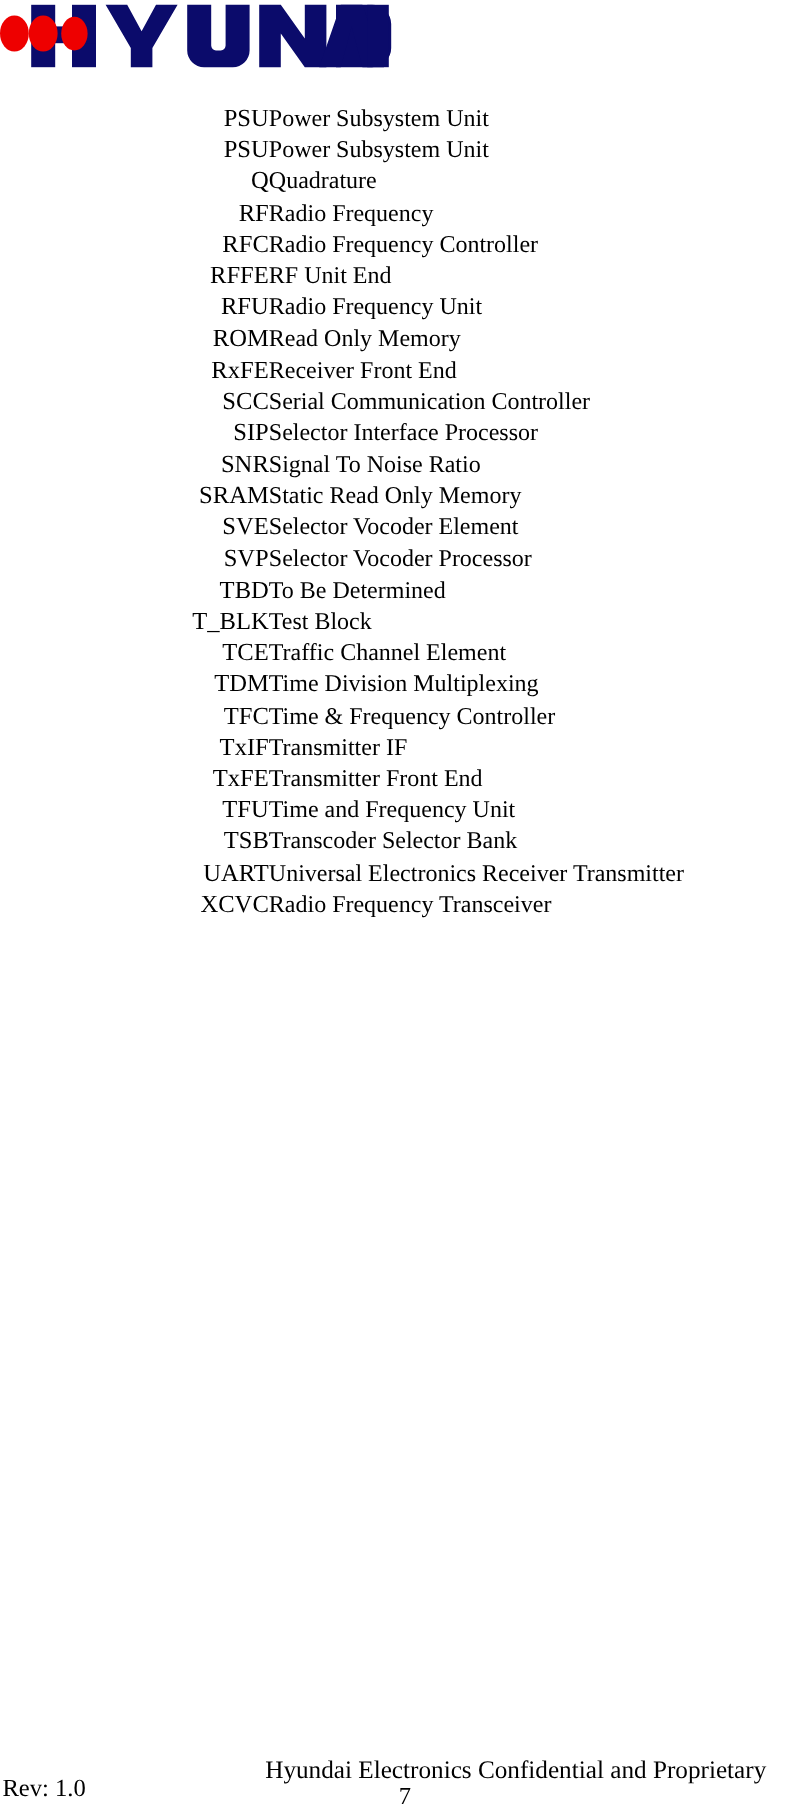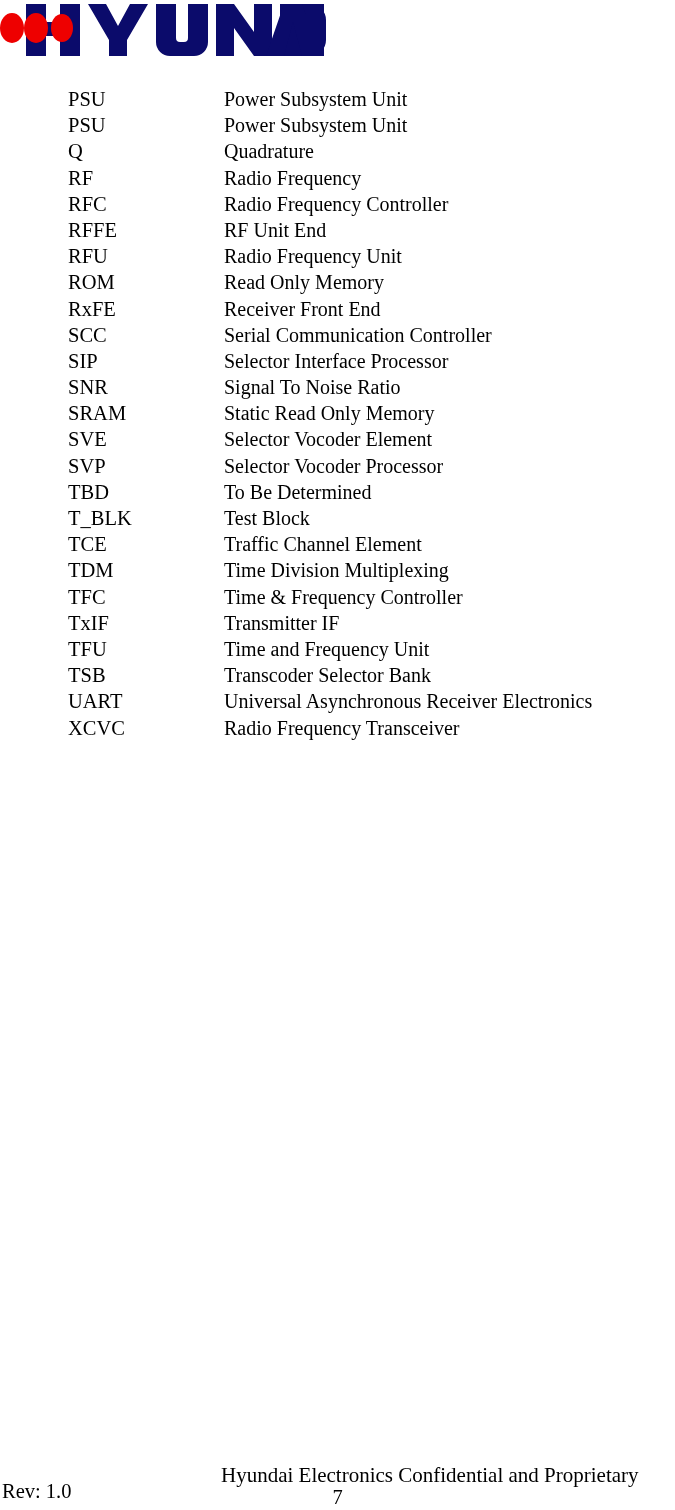--- a/index.html
+++ b/index.html
@@ -34,20 +34,21 @@
     left: 68px;
     top: 86px;
     width: 600px;
   }
   .abbrev-row {
     display: flex;
     align-items: baseline;
     height: 26.2px;
     line-height: 26.2px;
     white-space: nowrap;
+    text-align: right;
   }
   .abbrev-term {
     width: 156px;
     flex: 0 0 156px;
     font-size: 20.5px;
   }
   .abbrev-def {
     font-size: 20px;
   }
 
@@ -216,34 +217,38 @@
   <div class="abbrev-row">
     <span class="abbrev-term">TFC</span>
     <span class="abbrev-def">Time &amp; Frequency Controller</span>
   </div>
 
   <div class="abbrev-row">
     <span class="abbrev-term">TxIF</span>
     <span class="abbrev-def">Transmitter IF</span>
   </div>
 
+  <div class="abbrev-row">
+    <span class="abbrev-term">TxFE</span>
+    <span class="abbrev-def">Transmitter Front End</span>
+  </div>
 
   <div class="abbrev-row">
     <span class="abbrev-term">TFU</span>
     <span class="abbrev-def">Time and Frequency Unit</span>
   </div>
 
   <div class="abbrev-row">
     <span class="abbrev-term">TSB</span>
     <span class="abbrev-def">Transcoder Selector Bank</span>
   </div>
 
   <div class="abbrev-row">
     <span class="abbrev-term">UART</span>
-    <span class="abbrev-def">Universal Asynchronous Receiver  Electronics</span>
+    <span class="abbrev-def">Universal Electronics Receiver  Transmitter</span>
   </div>
 
   <div class="abbrev-row">
     <span class="abbrev-term">XCVC</span>
     <span class="abbrev-def">Radio Frequency Transceiver</span>
   </div>
 
 </div>
 
 <div id="footer-rev">Rev: 1.0</div>

